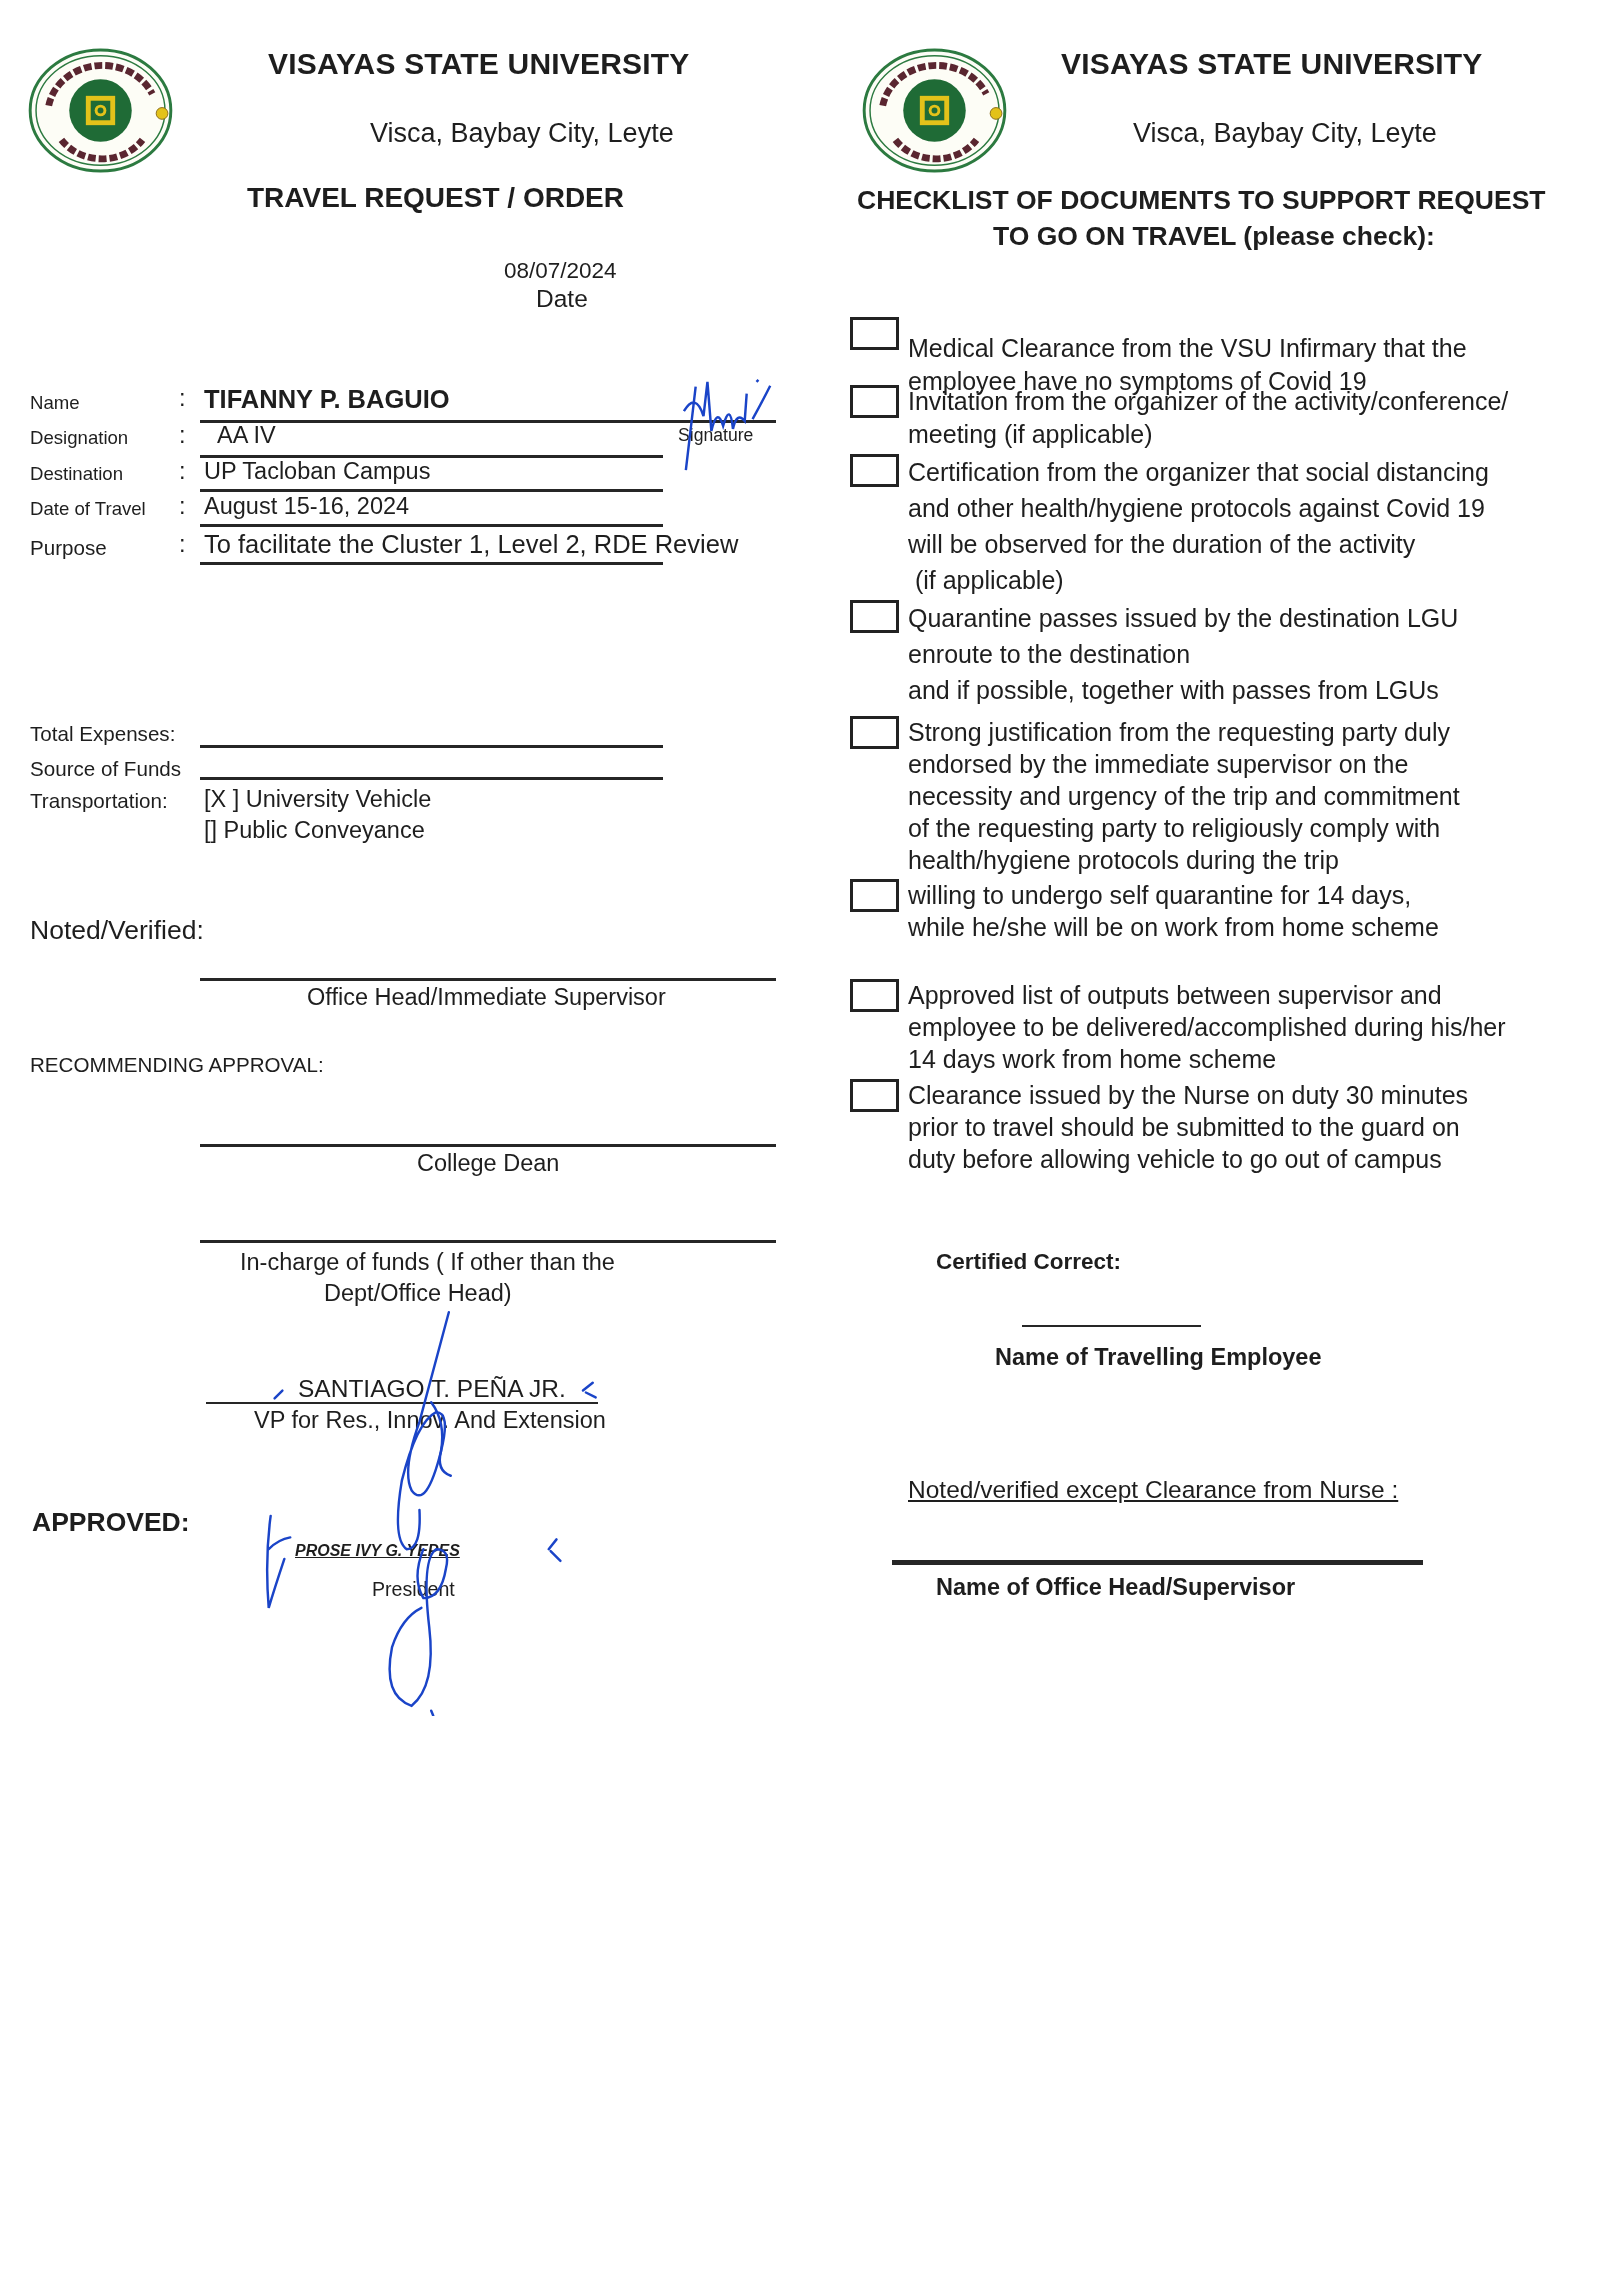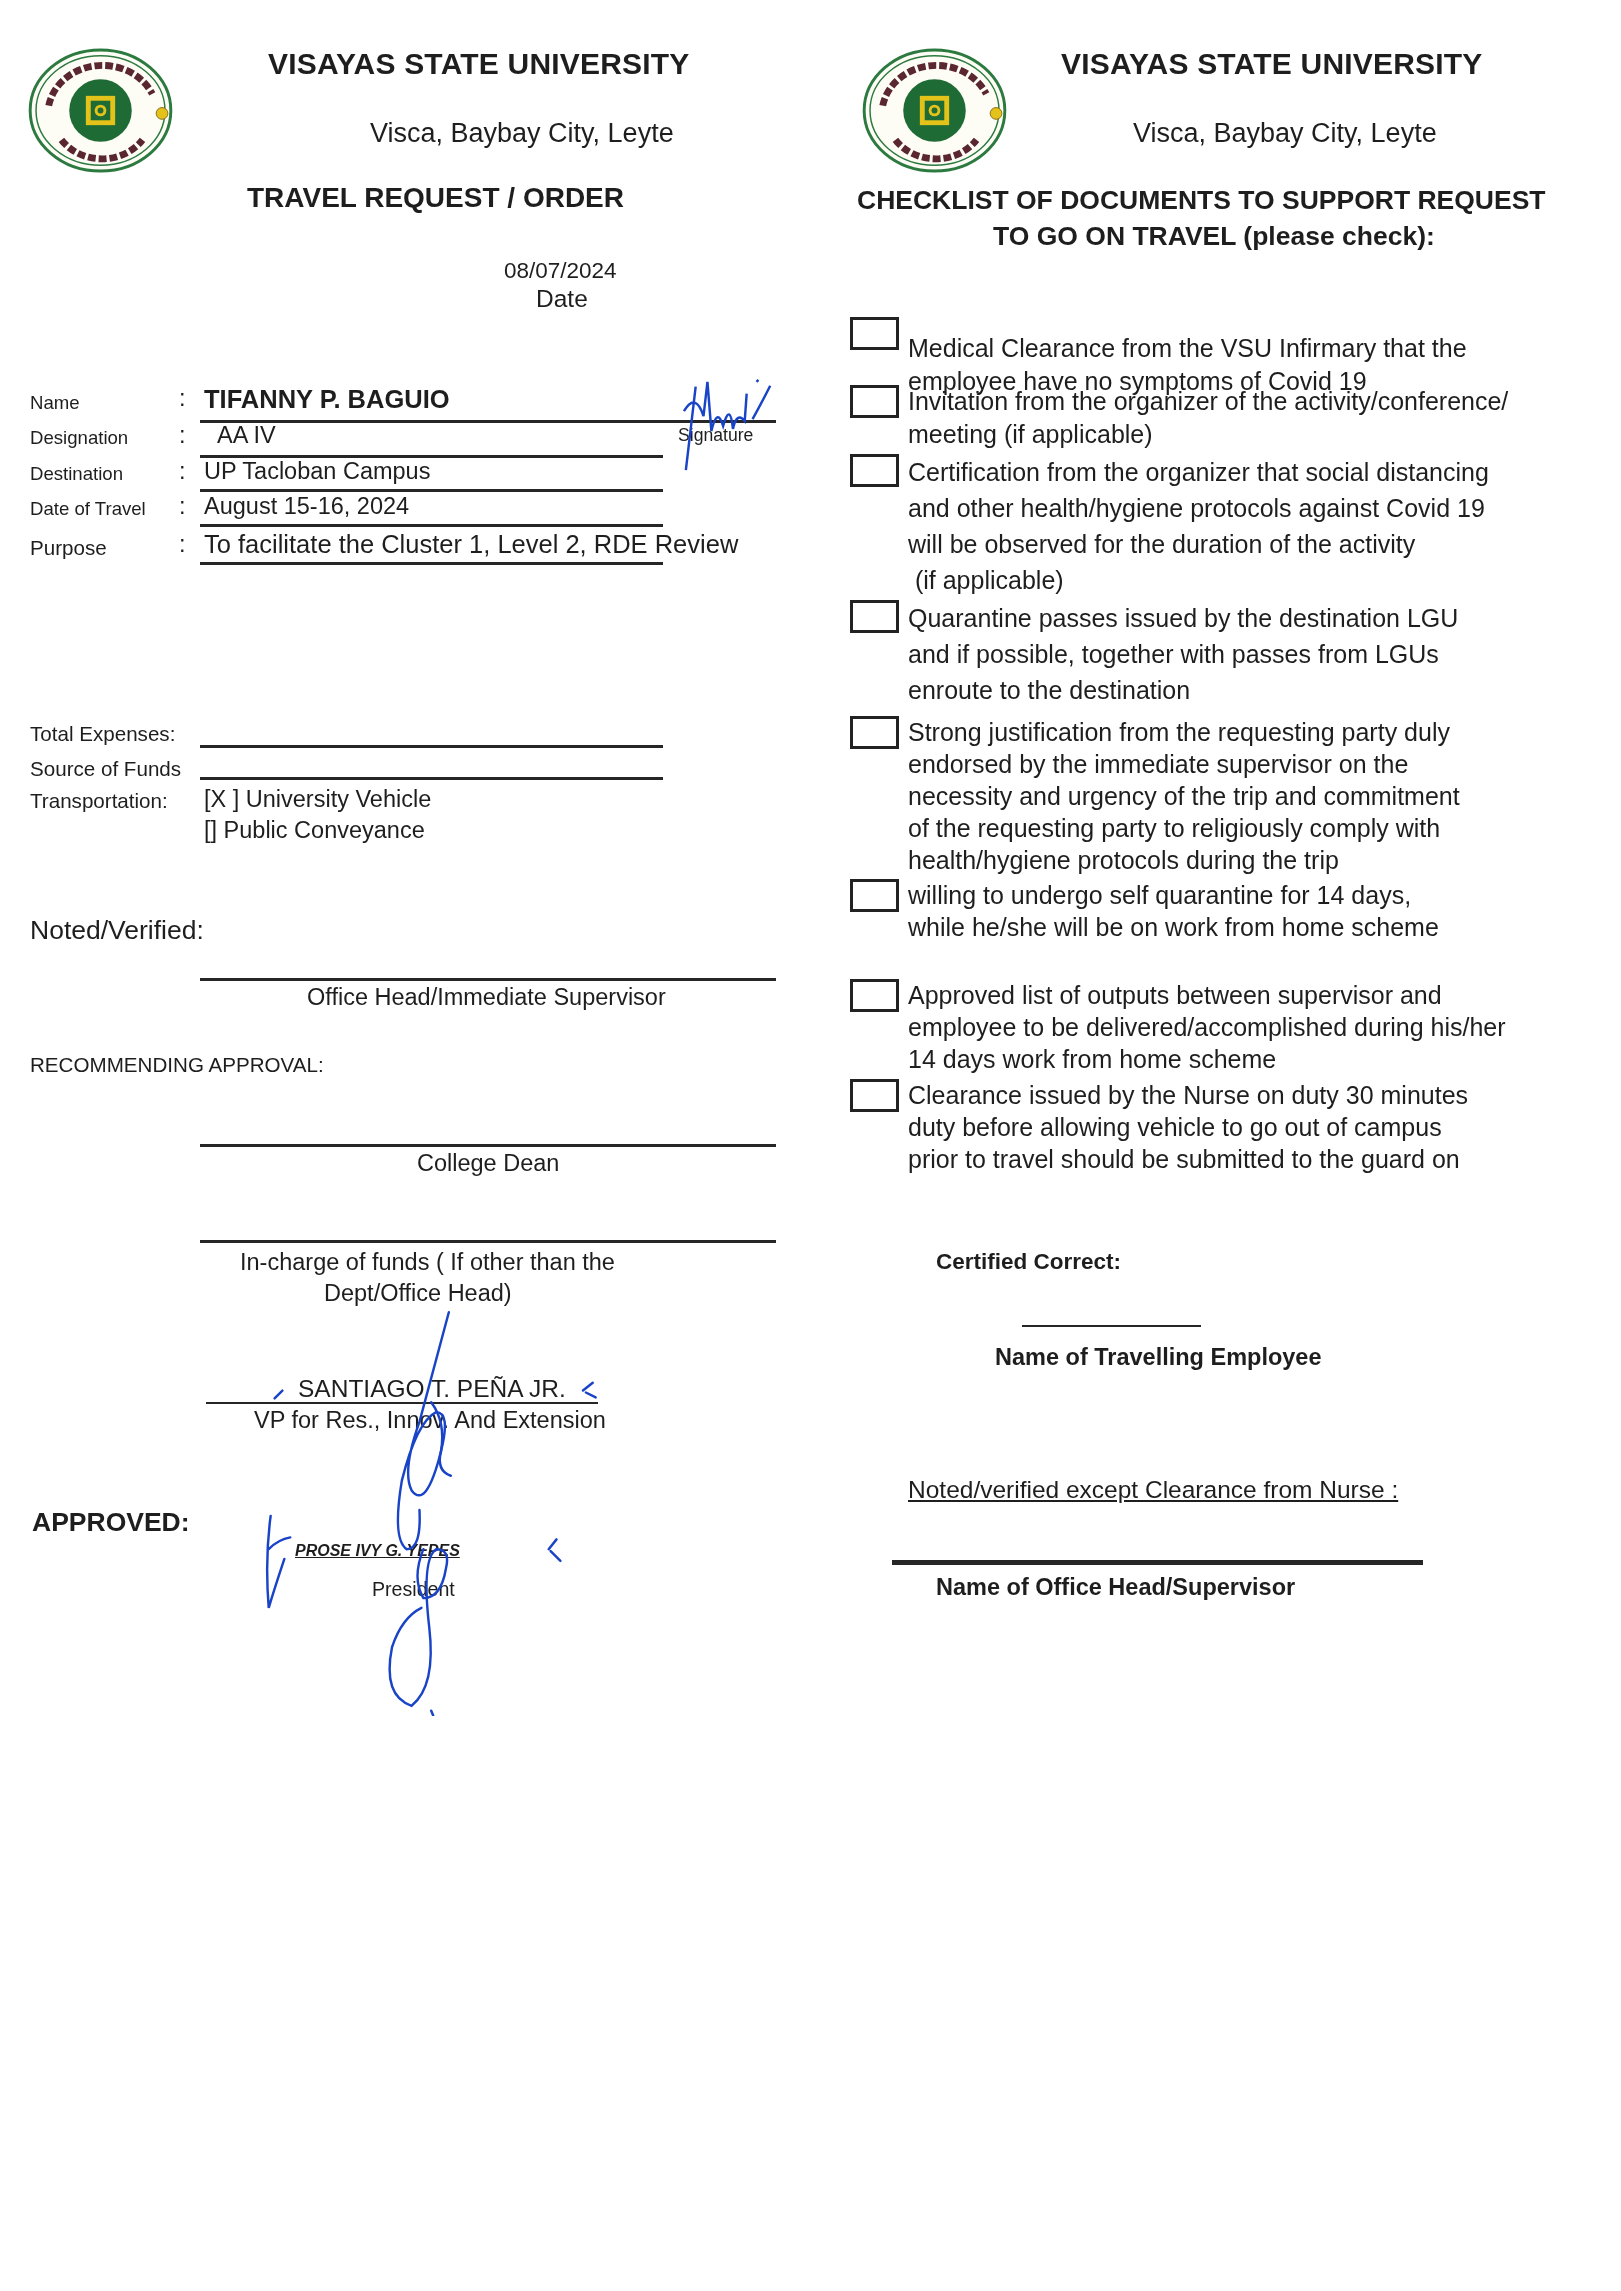--- a/index.html
+++ b/index.html
@@ -160,22 +160,22 @@
     <div class="ck-text" style="top:454px; line-height:36px;">
       <div>Certification from the organizer that social distancing</div>
       <div>and other health/hygiene protocols against Covid 19</div>
       <div>will be observed for the duration of the activity</div>
       <div style="white-space:pre;"> (if applicable)</div>
     </div>
 
     <div class="check" style="left:850px; top:600px;"></div>
     <div class="ck-text" style="top:600px; line-height:36px;">
       <div>Quarantine passes issued by the destination LGU</div>
+      <div>enroute to the destination</div>
       <div>and if possible, together with passes from LGUs</div>
-      <div>enroute to the destination</div>
     </div>
 
     <div class="check" style="left:850px; top:716px;"></div>
     <div class="ck-text" style="top:716px; line-height:32px;">
       <div>Strong justification from the requesting party duly</div>
       <div>endorsed by the immediate supervisor on the</div>
       <div>necessity and urgency of the trip and commitment</div>
       <div>of the requesting party to religiously comply with</div>
       <div>health/hygiene protocols during the trip</div>
     </div>
@@ -189,22 +189,22 @@
     <div class="check" style="left:850px; top:979px;"></div>
     <div class="ck-text" style="top:979px; line-height:32px;">
       <div>Approved list of outputs between supervisor and</div>
       <div>employee to be delivered/accomplished during his/her</div>
       <div>14 days work from home scheme</div>
     </div>
 
     <div class="check" style="left:850px; top:1079px;"></div>
     <div class="ck-text" style="top:1079px; line-height:32px;">
       <div>Clearance issued by the Nurse on duty 30 minutes</div>
+      <div>prior to travel should be submitted to the guard on</div>
       <div>duty before allowing vehicle to go out of campus</div>
-      <div>prior to travel should be submitted to the guard on</div>
     </div>
   </div>
 
   <div class="abs b" style="left:936px; top:1249px; font-size:22.5px;">Certified Correct:</div>
   <div class="hr" style="left:1022px; top:1325px; width:179px; height:2px;"></div>
   <div class="abs b" style="left:995px; top:1344px; font-size:23.5px;">Name of Travelling Employee</div>
 
   <div class="abs" style="left:908px; top:1476px; font-size:24.5px; text-decoration:underline;">Noted/verified except Clearance from Nurse :</div>
   <div class="hr" style="left:892px; top:1560px; width:531px; height:4.9px;"></div>
   <div class="abs b" style="left:936px; top:1574px; font-size:23.5px;">Name of Office Head/Supervisor</div>

